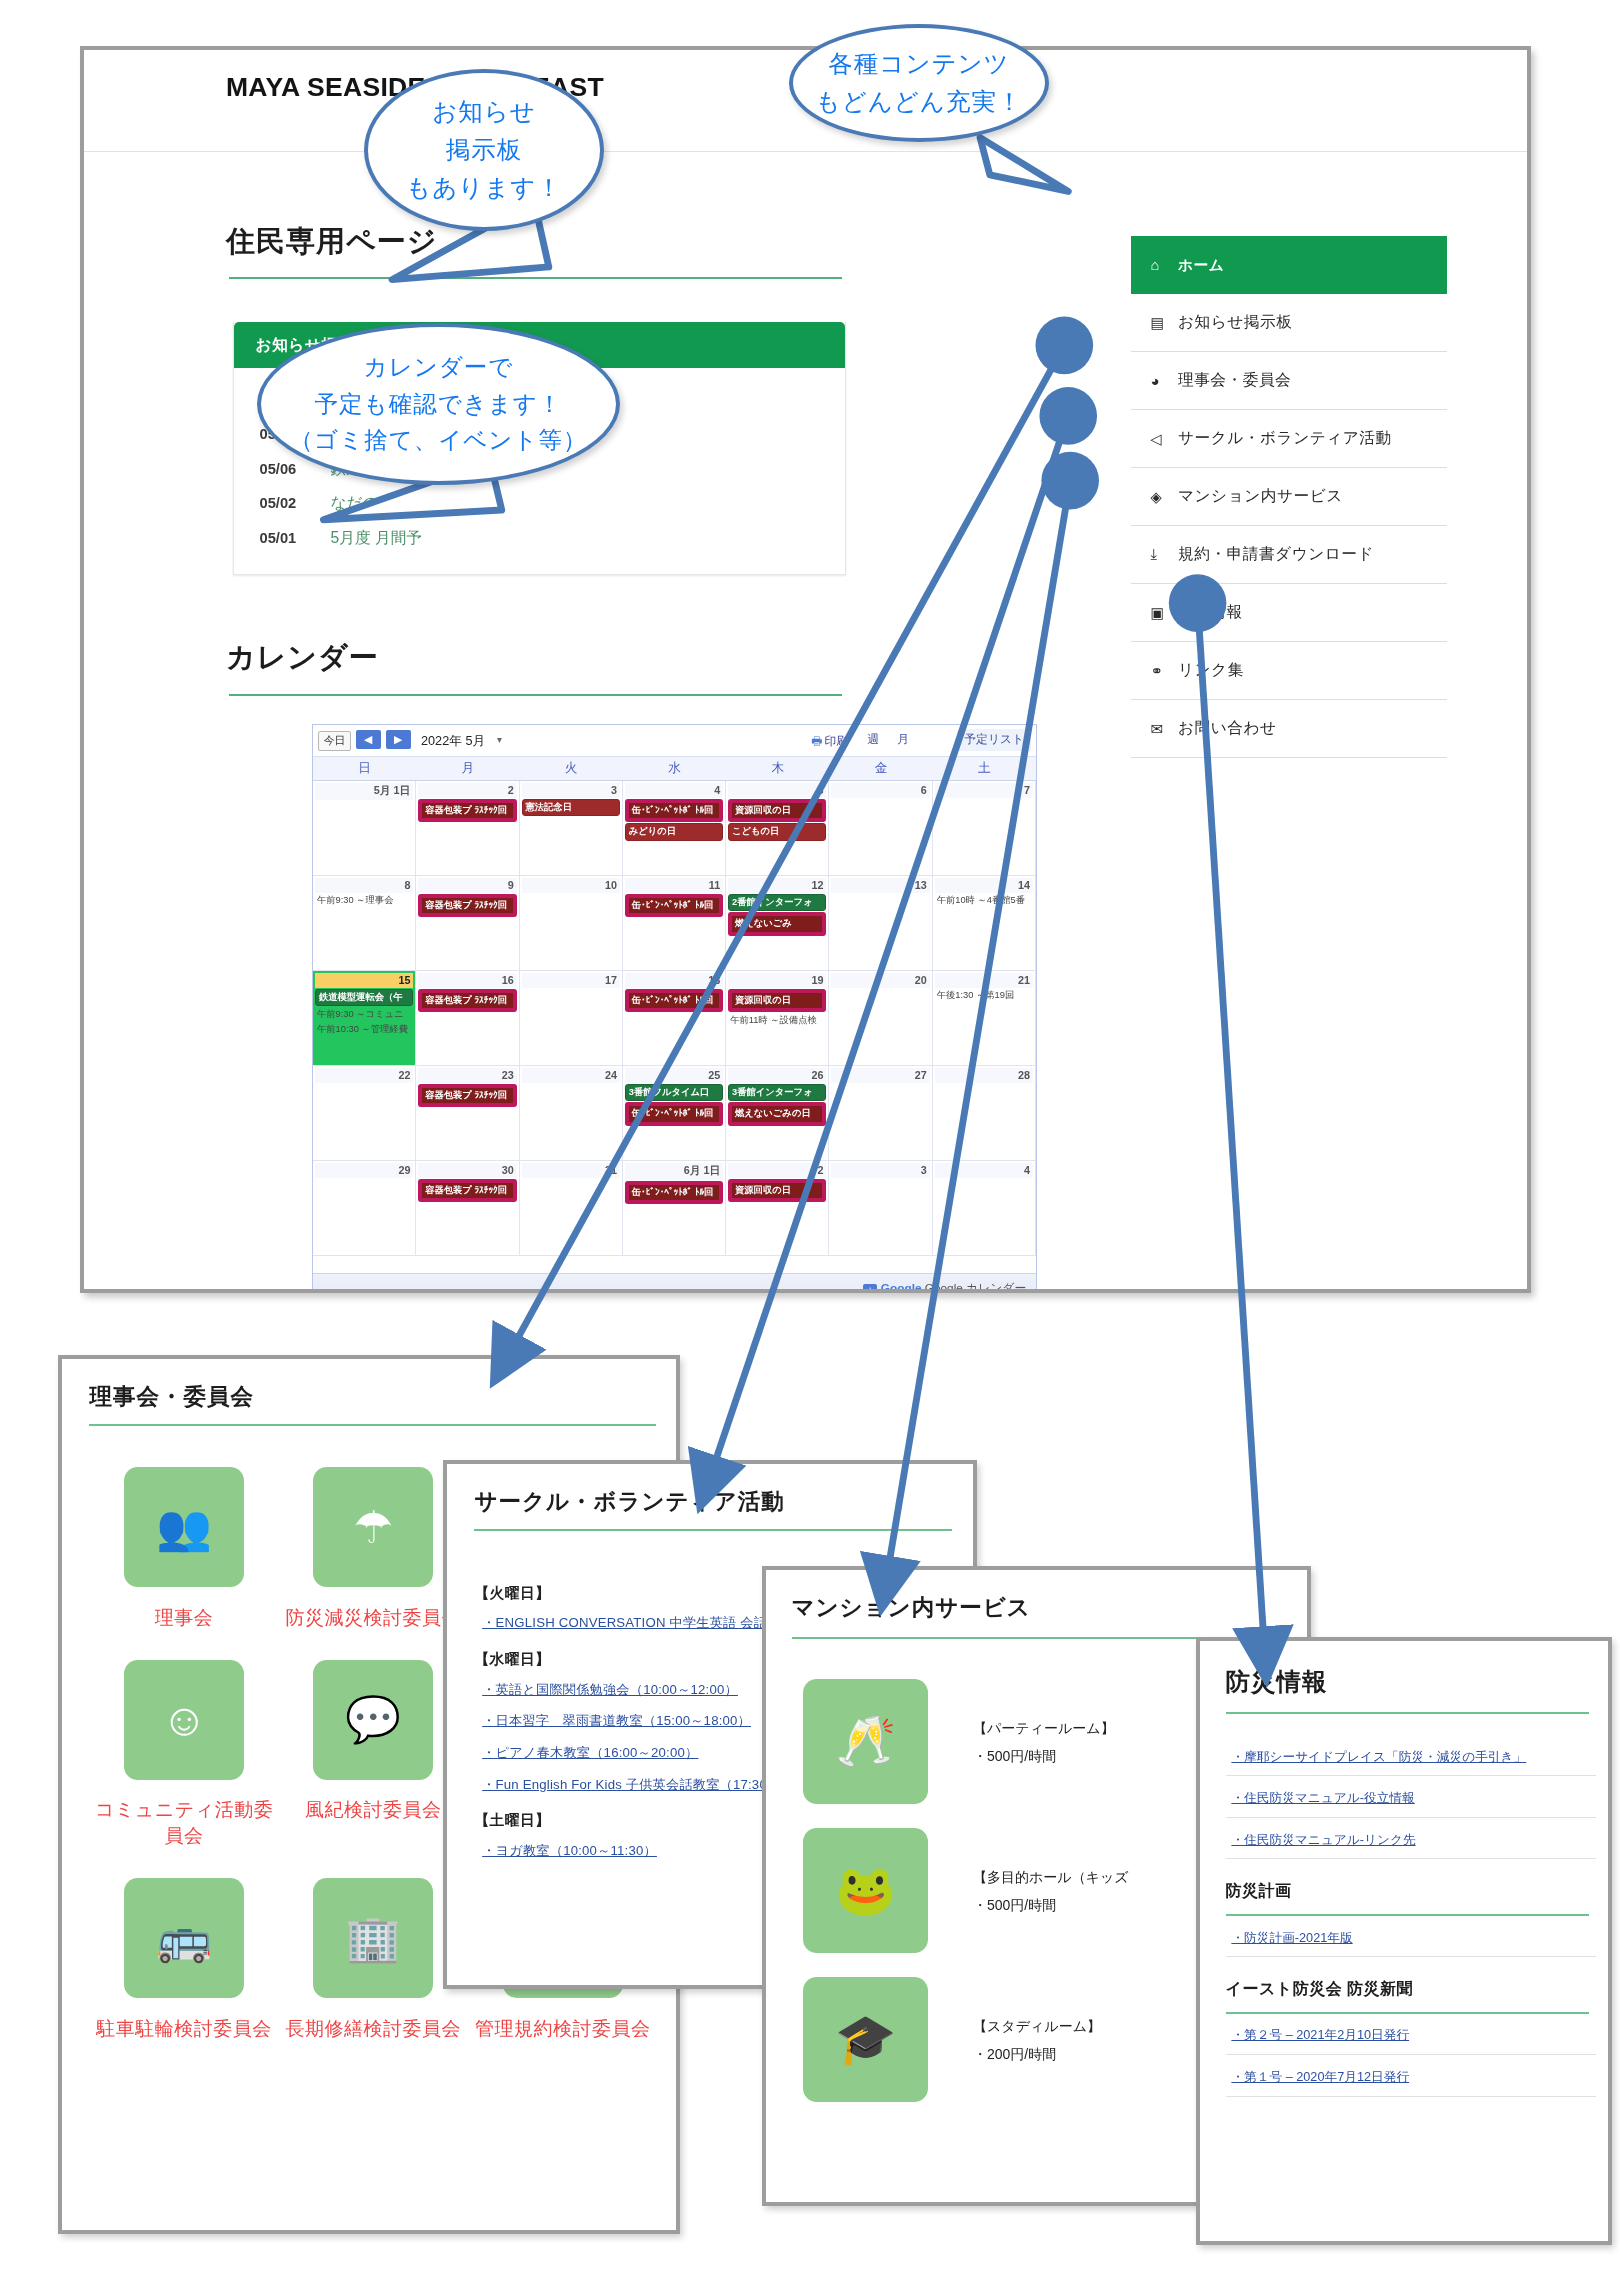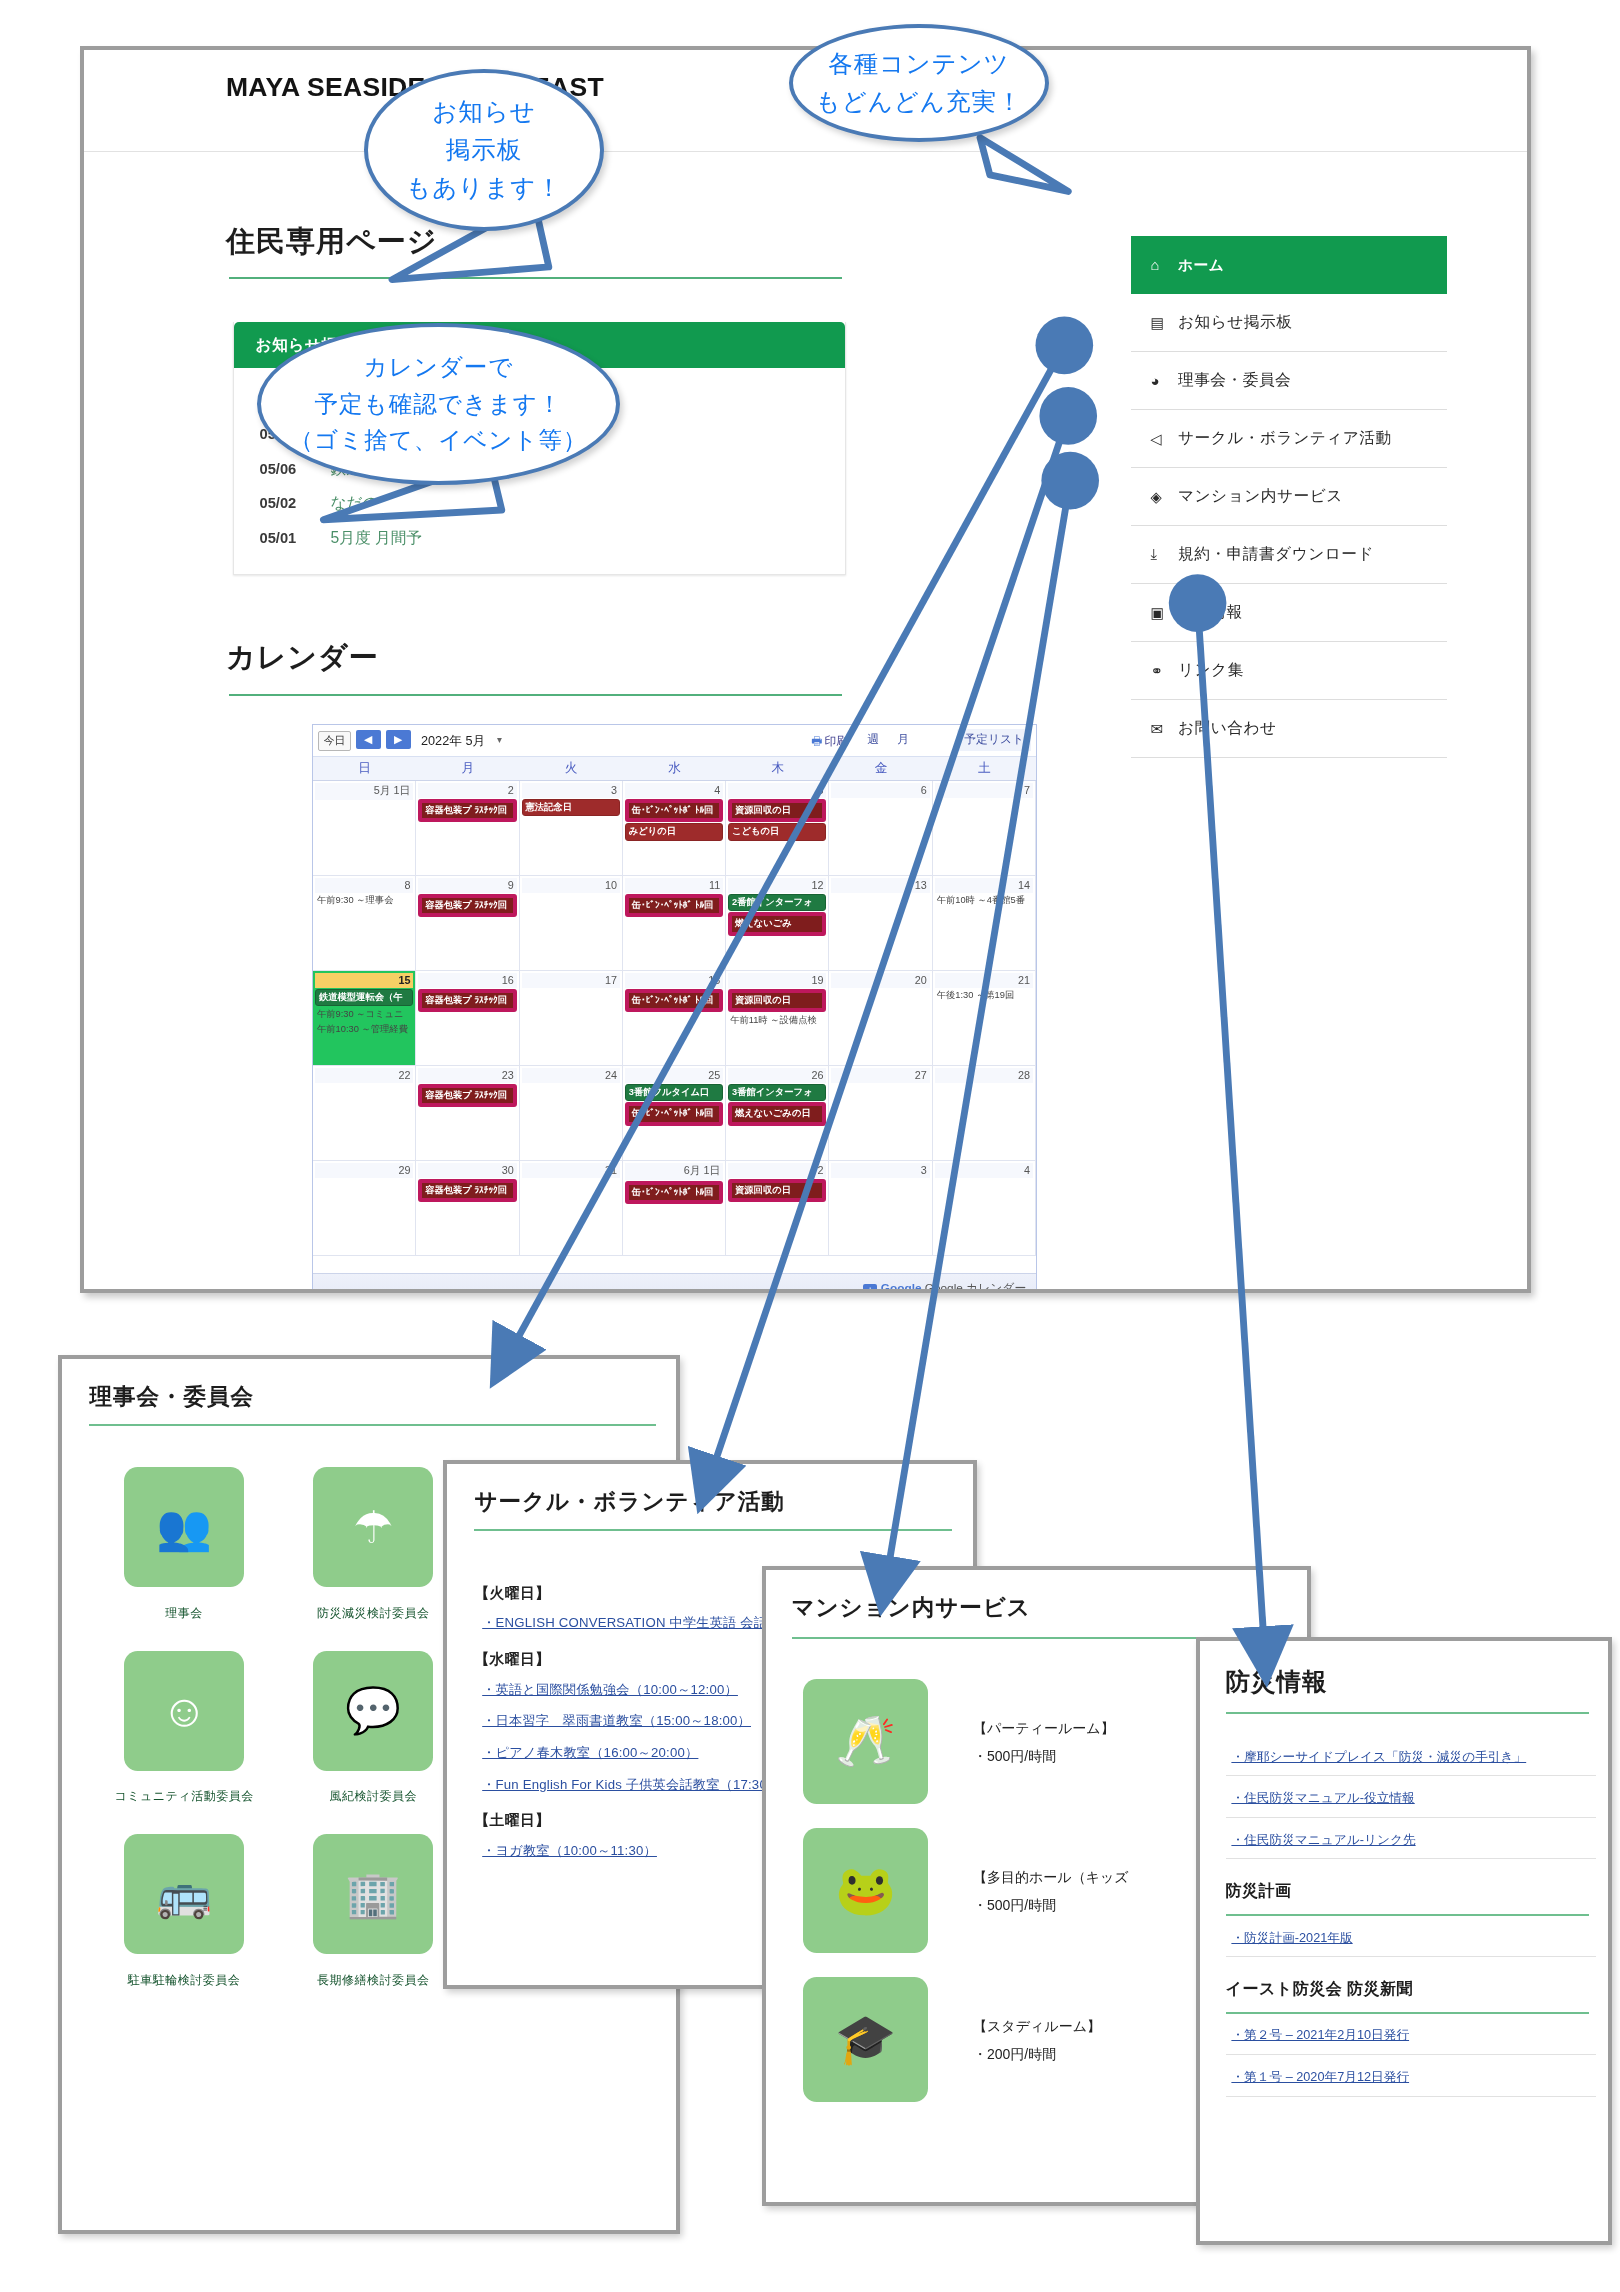--- a/index.html
+++ b/index.html
@@ -66,21 +66,21 @@
   .gc-vtab{ position:absolute; top:6.9px; font-size:11.8px; color:#3f4fa0; }
   .gc-w{ right:157px;} .gc-m{ right:127px;}
   .gc-agenda{ position:absolute; right:5px; top:3.9px; font-size:11.8px; color:#3f4fa0; background:#eef2fb; padding:2.9px 6.9px; border-radius:2px 2px 0 0;}
 
   .gcal-dow{ display:flex; background:#f1f4fc; border-bottom:1px solid #ccd4ea;}
   .gcal-dow div{ flex:1; text-align:center; font-size:12.7px; color:#4a5cc0; padding:2.9px 0;}
   .gcal-grid{ display:flex; flex-wrap:wrap; }
   .gcal-week{ display:flex; width:100%; border-bottom:1px solid #e0e4f0;}
   .gcal-cell{ flex:1; min-height:94px; border-right:1px solid #e0e4f0; position:relative; padding:2px 2px 0 2px; background:#fff;}
   .gcal-cell.today{ background:#22c55e;}
-  .gcal-cell .dnum{ text-align:right; font-size:10.8px; color:#555; padding:1px 2.9px 2px 0; background:#f6f8fd;}
+  .gcal-cell .dnum{ text-align:right; font-size:10.8px; color:#555; padding:1px 2.9px 2px 0; background:#f6f8fd;font-weight:bold;}
   .gcal-cell.today .dnum{ background:#f7cf65; color:#222; font-weight:bold;}
   .chip{ display:block; font-size:9.3px; line-height:1.25; border-radius:2.9px; padding:2px 2.9px; margin:1px 0; white-space:nowrap; overflow:hidden; font-weight:bold;}
   .chip.yellow{ background:#7f1d1d; color:#fff; border:4px solid #be185d;}
   .chip.red{ background:#9e2b2b; color:#fff; border:1px solid #8a2424;}
   .chip.green{ background:#1f7a42; color:#fff; border:1px solid #186234;}
   .txtev{ display:block; font-size:9.3px; color:#444; padding:1px 2px; white-space:nowrap; overflow:hidden;}
   .gcal-foot{ position:absolute; left:0; right:0; bottom:0; height:33px; background:linear-gradient(#eef1fa,#e4e9f7); border-top:1px solid #ccd4ea;}
   .gfoot-badge{ position:absolute; right:9.8px; top:6.9px; font-size:11.8px; color:#555;}
   .gplus{ display:inline-block; width:13.7px; height:13.7px; background:#4b79d4; color:#fff; font-size:10.8px; line-height:13.7px; text-align:center; border-radius:2px; margin-right:3.9px; vertical-align:-2px;}
   .gblue{ color:#4b79d4; font-weight:bold;text-align:right;}
@@ -109,21 +109,21 @@
   .panel-title{ font-size:22.5px; font-weight:bold; color:#1d1d1d; letter-spacing:1px;}
   .panel-rule{ height:2px; background:#6fbf8f; }
 
   
   #panel-riji{ left:58px; top:1355px; width:622px; height:879px;}
   #panel-riji .panel-title{ position:absolute; left:27.4px; top:21.6px;}
   #panel-riji .panel-rule{ position:absolute; left:27.4px; top:65px; width:567px;}
   .tilegrid{ position:absolute; left:27.4px; top:108px; width:568px; display:flex; flex-wrap:wrap;}
   .tile{ width:33.33%; text-align:center; margin-bottom:29px;}
   .tile-sq{ width:120px; height:120px; margin:0 auto 17.6px auto; background:#8fcc8b; border-radius:13.7px; display:flex; align-items:center; justify-content:center; color:#fff;}
-  .tile-lbl{ font-size:12px; color:#14532d; letter-spacing:0.5px;}
+  .tile-lbl{ font-size:19px; color:#ef4444; letter-spacing:0.5px;}
 
   
   #panel-circle{ left:443px; top:1460px; width:534px; height:529px;}
   #panel-circle .panel-title{ position:absolute; left:27.4px; top:21.6px;}
   #panel-circle .panel-rule{ position:absolute; left:27.4px; top:65px; width:478px;}
   .cl-wrap{ position:absolute; left:27.4px; top:102px; width:490px;}
   .cl-day{ font-size:14.7px; font-weight:bold; color:#222; margin:17.6px 0 11.8px 0; letter-spacing:0.5px;}
   .cl-link{ font-size:13.2px; color:#2b4fa0; text-decoration:underline; display:block; margin:0 0 13.7px 7.8px; letter-spacing:0.2px; white-space:nowrap;}
 
   

